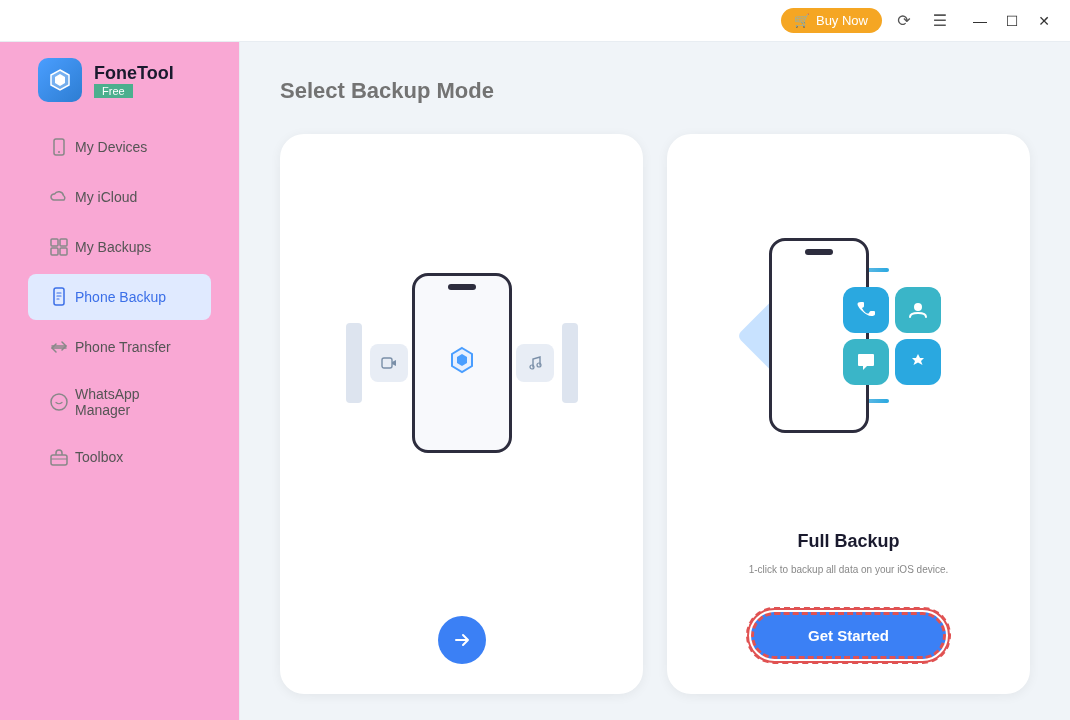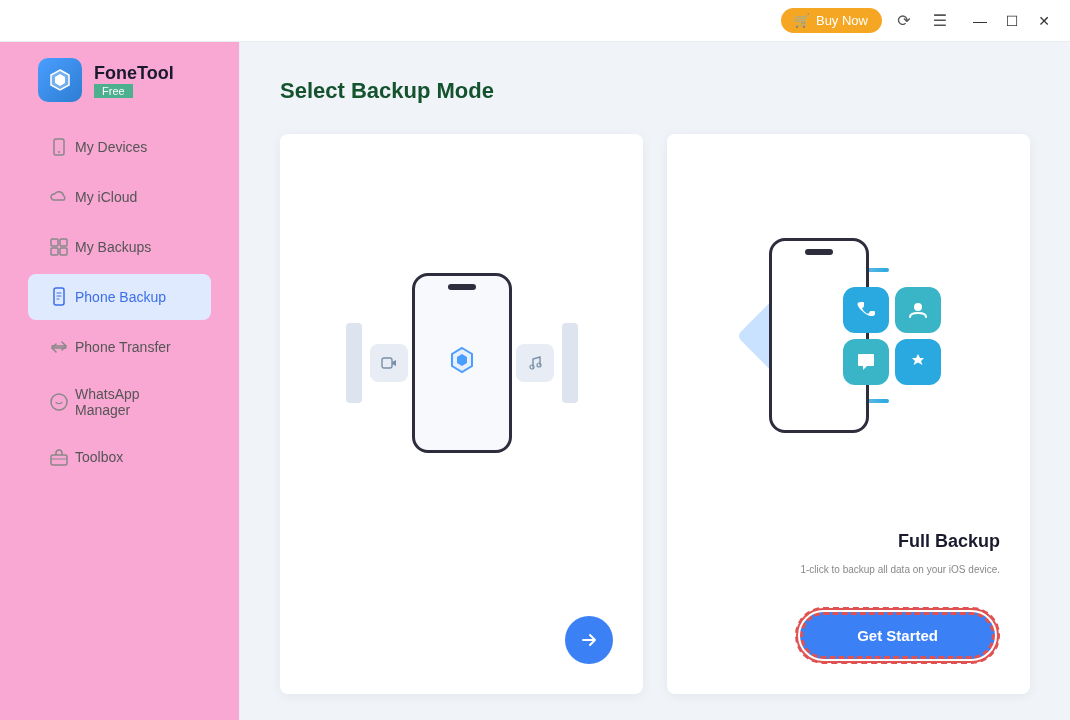--- a/index.html
+++ b/index.html
@@ -146,38 +146,38 @@
     
     .main-content {
       flex: 1;
       background: #f0f4f8;
       padding: 36px 40px;
       overflow-y: auto;
     }
     .page-title {
       font-size: 22px;
       font-weight: 700;
-      color: #14532d;
+      color: #737373;
       margin-bottom: 30px;
     }
 
     
     .cards-container {
       display: flex;
       gap: 24px;
     }
 
     .backup-card {
       flex: 1;
       background: #ffffff;
-      border-radius: 8px;
+      border-radius: 24px;
       padding: 30px;
       display: flex;
       flex-direction: column;
-      align-items: flex-end;
+      align-items: center;
       min-height: 560px;
       box-shadow: 0 2px 12px rgba(0,0,0,0.06);
     }
 
     .card-visual {
       flex: 1;
       display: flex;
       align-items: center;
       justify-content: center;
       width: 100%;

